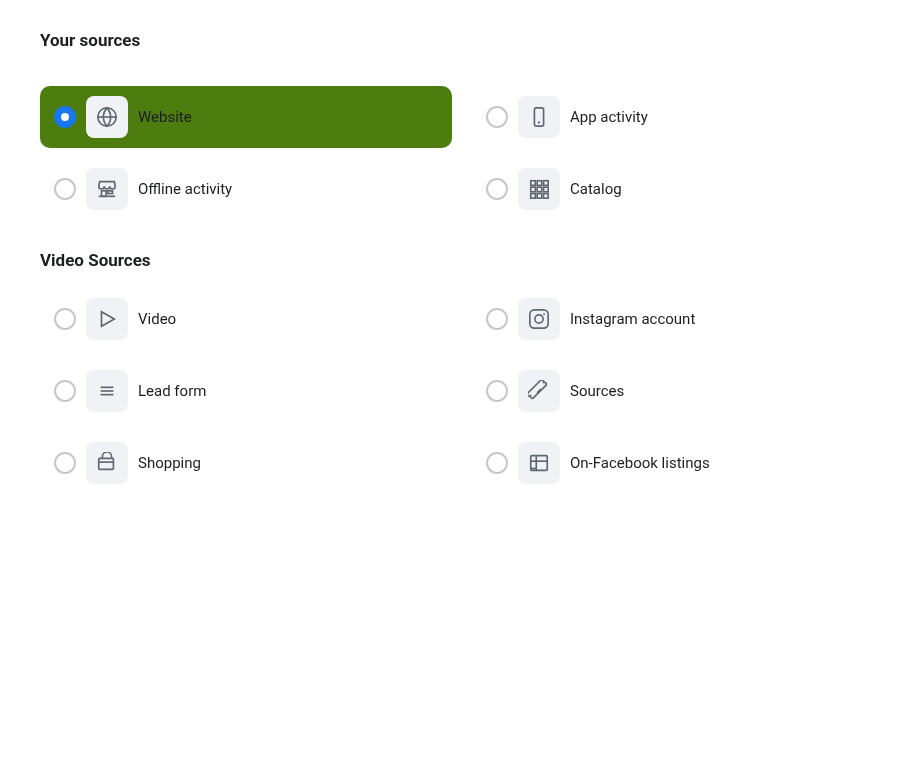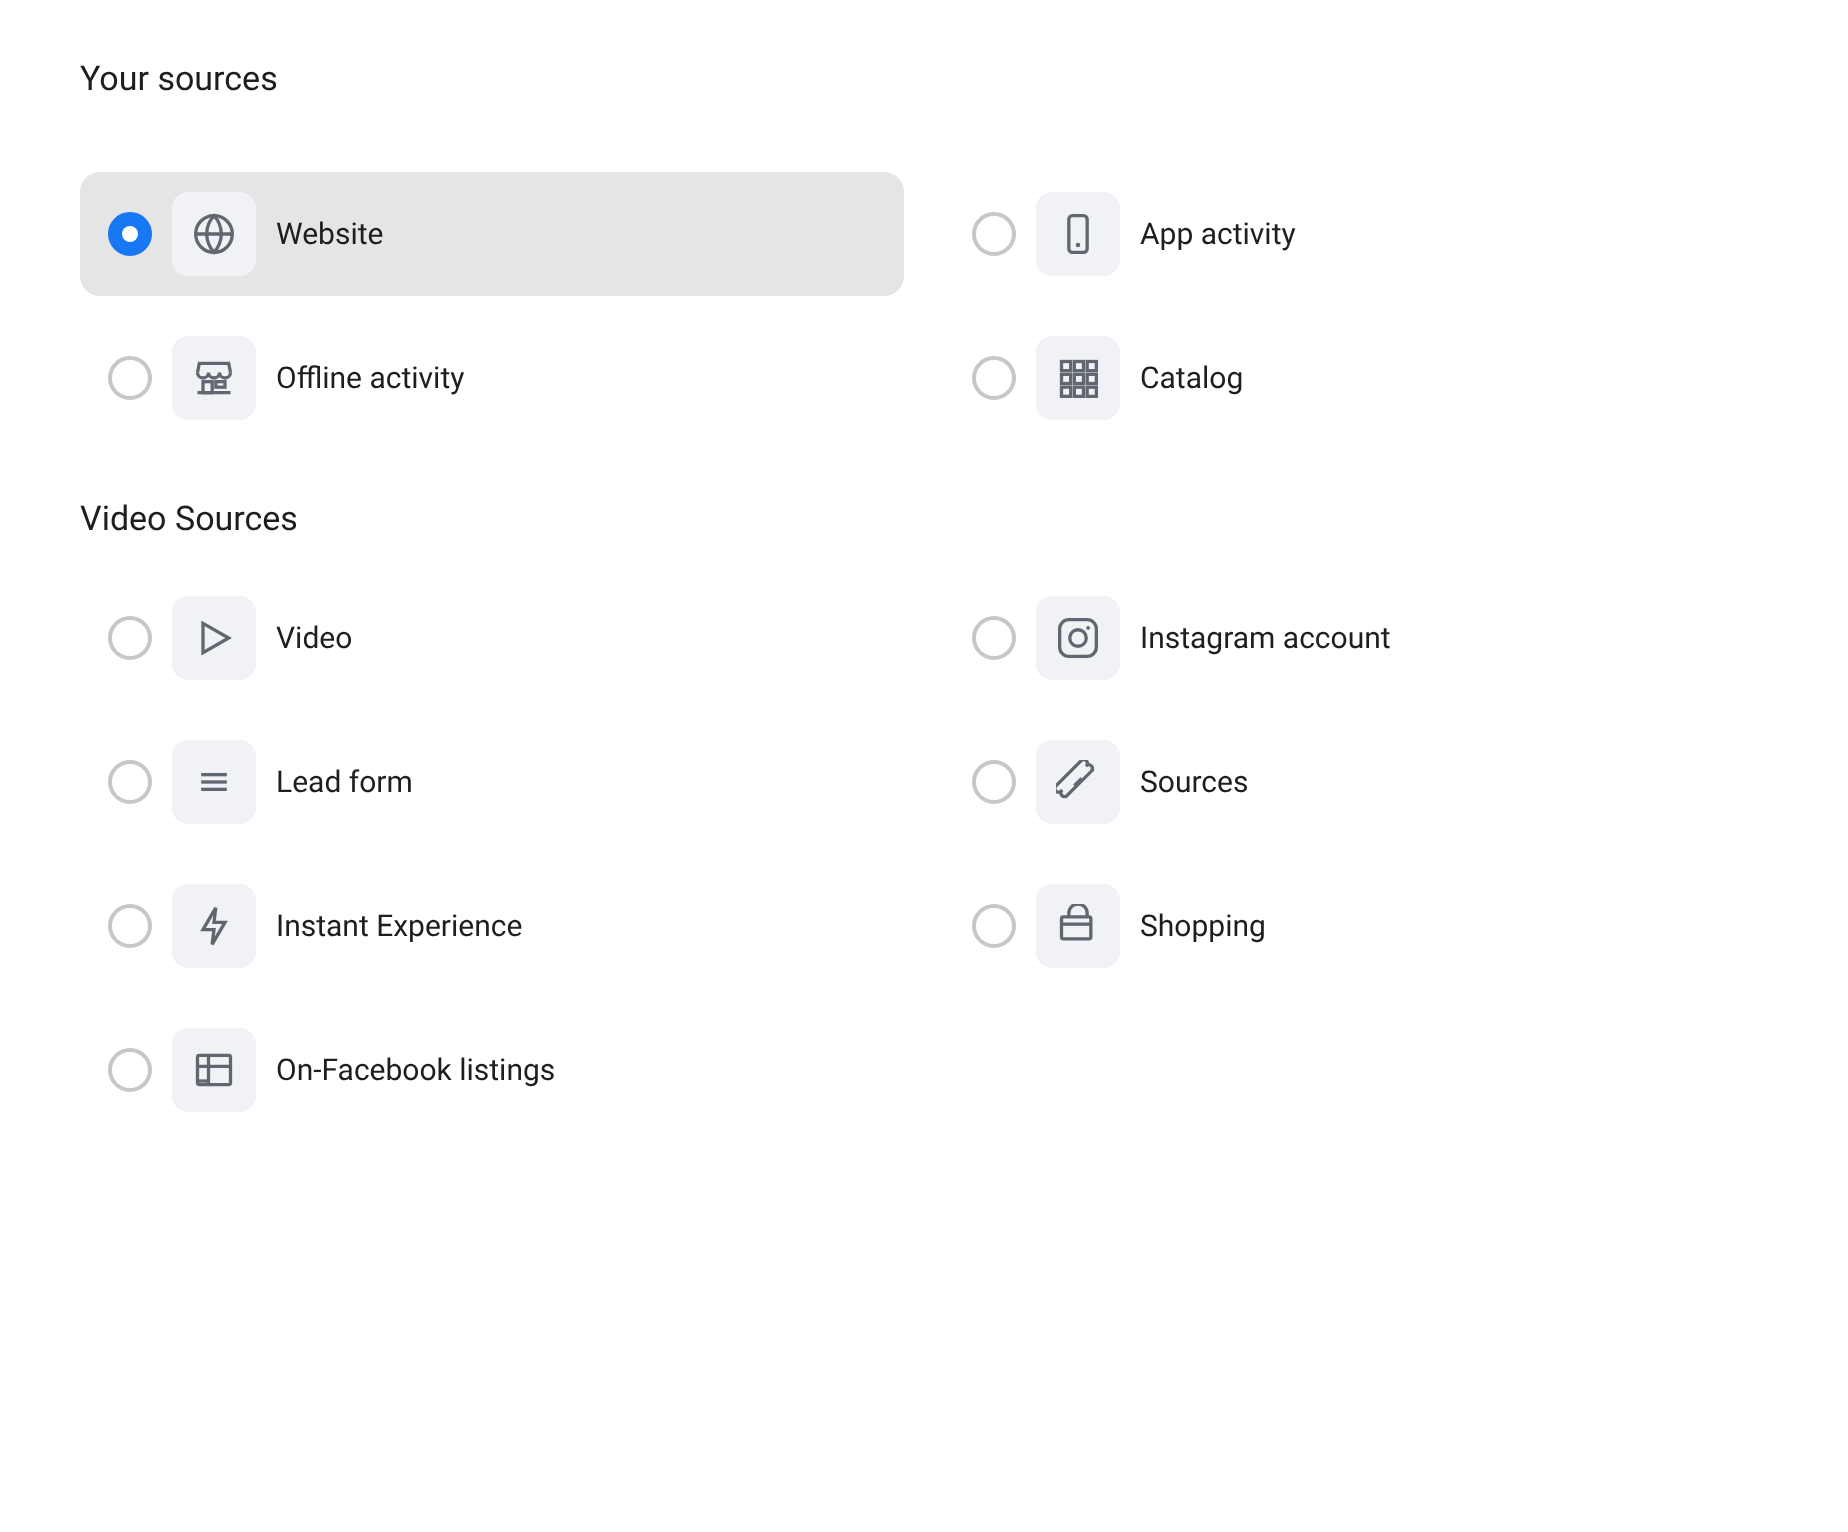--- a/index.html
+++ b/index.html
@@ -4,41 +4,41 @@
   <style>
     * { box-sizing: border-box; margin: 0; padding: 0; }
     body {
       font-family: -apple-system, BlinkMacSystemFont, 'Segoe UI', Roboto, Helvetica, Arial, sans-serif;
       background: #fff;
       color: #1c1e21;
       padding: 30px 40px;
       font-size: 15px;
     }
     .section-title {
-      font-weight: 400;
+      font-weight: 700;
       font-size: 17px;
       margin-bottom: 18px;
     }
     .options-grid {
       display: grid;
       grid-template-columns: 1fr 1fr;
       gap: 10px 20px;
       margin-bottom: 30px;
     }
     .option-item {
       display: flex;
       align-items: center;
       gap: 10px;
       padding: 10px 14px;
       border-radius: 10px;
       cursor: pointer;
       transition: background 0.15s;
     }
     .option-item.selected {
-      background: #e5e5e5;
+      background: #4d7c0f;
     }
     .radio-circle {
       width: 22px;
       height: 22px;
       border-radius: 50%;
       border: 2px solid #c5c7cb;
       display: flex;
       align-items: center;
       justify-content: center;
       flex-shrink: 0;
@@ -187,29 +187,20 @@
       <div class="radio-circle"></div>
       <div class="icon-box">
         <svg width="22" height="22" viewBox="0 0 24 24" fill="none" stroke="#606770" stroke-width="1.8">
           <path d="M2 9a2 2 0 0 1 0-4V5h20v.09a2 2 0 0 1 0 3.82V9a2 2 0 0 1 0 3.82V13H2v-.09a2 2 0 0 1 0-3.82z" transform="rotate(-45 12 12)"></path>
           <line x1="14" y1="10" x2="10" y2="14" stroke-width="1.8"></line>
         </svg>
       </div>
       <span class="option-label">Sources</span>
     </div>
 
-    <div class="option-item">
-      <div class="radio-circle"></div>
-      <div class="icon-box">
-        <svg width="22" height="22" viewBox="0 0 24 24" fill="none" stroke="#606770" stroke-width="1.8">
-          <polyline points="13,2 6,14 12,14 11,22 18,10 12,10 13,2"></polyline>
-        </svg>
-      </div>
-      <span class="option-label">Instant Experience</span>
-    </div>
 
 
 
     <div class="option-item">
       <div class="radio-circle"></div>
       <div class="icon-box">
         <svg width="22" height="22" viewBox="0 0 24 24" fill="none" stroke="#606770" stroke-width="1.8">
           <rect x="3" y="7" width="16" height="12" rx="1"></rect>
           <path d="M7 7V5a5 5 0 0 1 10 0v2"></path>
           <line x1="3" y1="11" x2="19" y2="11"></line>

